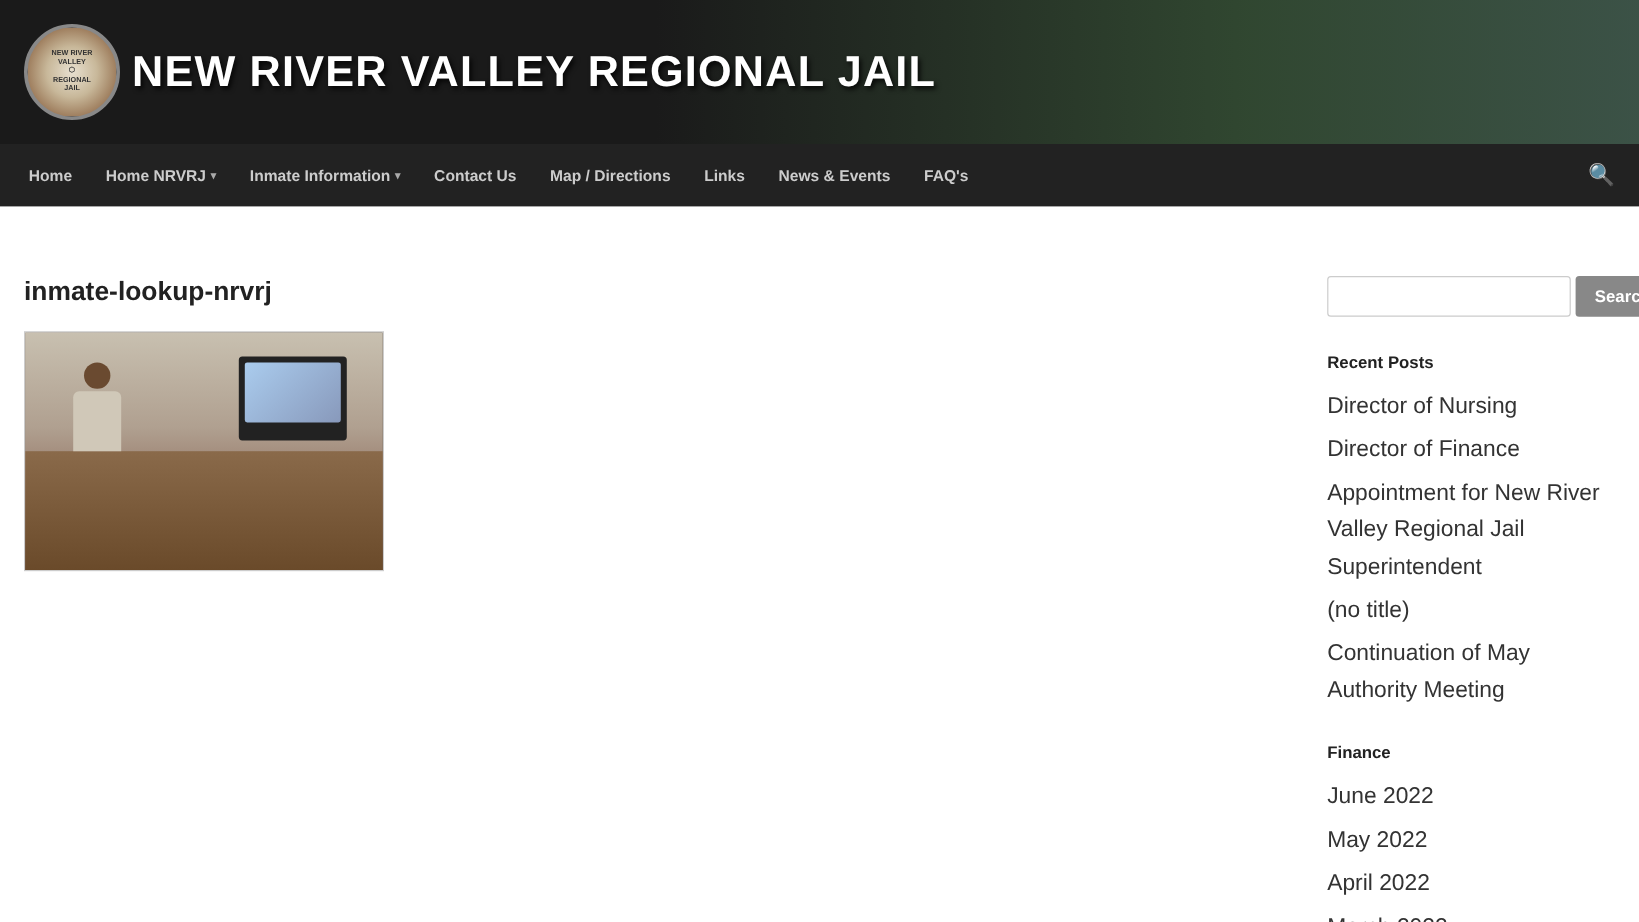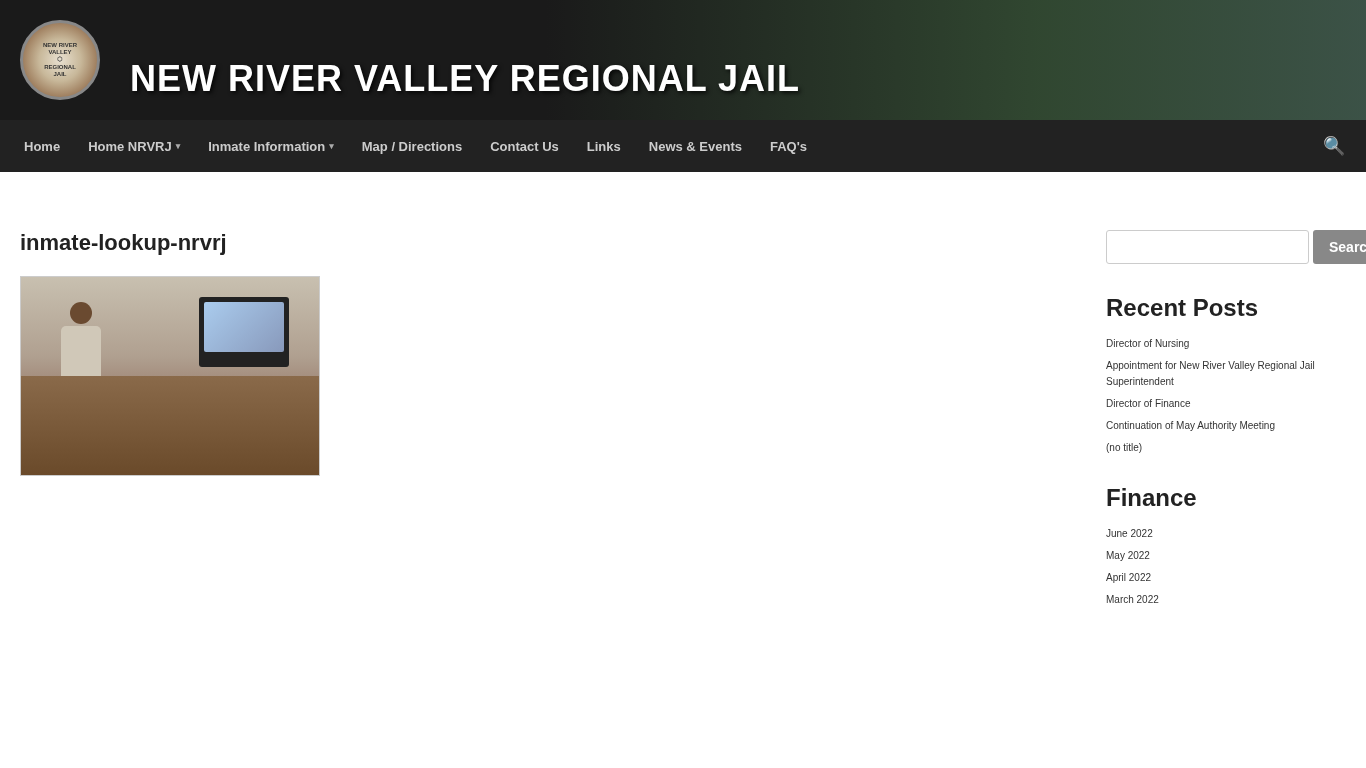--- a/index.html
+++ b/index.html
@@ -19,23 +19,23 @@
       right: 0; top: 0;
       width: 60%;
       height: 100%;
       background: linear-gradient(to right, #1a1a1a 0%, #2a3a2a 30%, #3a5a3a 60%, #4a6a5a 100%);
       opacity: 0.7;
     }
     .header-content {
       position: relative;
       z-index: 2;
       display: flex;
-      align-items: flex-end;
+      align-items: center;
       padding: 0 20px;
-      gap: 30px;
+      gap: 10px;
     }
     .logo-badge {
       width: 80px;
       height: 80px;
       border-radius: 50%;
       background: radial-gradient(circle, #e8e0d0 0%, #c8b89a 40%, #a08060 70%, #806040 100%);
       display: flex;
       flex-direction: column;
       align-items: center;
       justify-content: center;
@@ -222,30 +222,30 @@
       cursor: pointer;
       font-size: 14px;
       font-weight: 600;
     }
 
     
     .sidebar-section {
       margin-bottom: 28px;
     }
     .sidebar-section-title {
-      font-size: 24px;
+      font-size: 14px;
       font-weight: 700;
       color: #222;
       margin-bottom: 14px;
     }
     .sidebar-link {
       display: block;
       color: #333;
       text-decoration: none;
-      font-size: 10px;
+      font-size: 19px;
       line-height: 1.6;
       margin-bottom: 6px;
       cursor: pointer;
     }
   </style>
 </head>
 <body>
 
 <header class="site-header">
   <div class="header-bg"></div>
@@ -274,24 +274,24 @@
         <span class="nav-chevron">▾</span>
       </a>
     </li>
     <li class="nav-item">
       <a class="nav-link">
         <span>Inmate Information</span>
         <span class="nav-chevron">▾</span>
       </a>
     </li>
     <li class="nav-item">
+      <a class="nav-link">Contact Us</a>
+    </li>
+    <li class="nav-item">
       <a class="nav-link">Map / Directions</a>
-    </li>
-    <li class="nav-item">
-      <a class="nav-link">Contact Us</a>
     </li>
     <li class="nav-item">
       <a class="nav-link">Links</a>
     </li>
     <li class="nav-item">
       <a class="nav-link">News &amp; Events</a>
     </li>
     <li class="nav-item">
       <a class="nav-link">FAQ's</a>
     </li>
@@ -324,24 +324,24 @@
     <div class="search-widget">
       <div class="search-form">
         <input class="search-input" type="text" placeholder="" style="">
         <button class="search-button">Search</button>
       </div>
     </div>
 
     <div class="sidebar-section">
       <h3 class="sidebar-section-title">Recent Posts</h3>
       <a class="sidebar-link">Director of Nursing</a>
+      <a class="sidebar-link">Director of Finance</a>
       <a class="sidebar-link">Appointment for New River Valley Regional Jail Superintendent</a>
-      <a class="sidebar-link">Director of Finance</a>
+      <a class="sidebar-link">(no title)</a>
       <a class="sidebar-link">Continuation of May Authority Meeting</a>
-      <a class="sidebar-link">(no title)</a>
     </div>
 
     <div class="sidebar-section">
       <h3 class="sidebar-section-title">Finance</h3>
       <a class="sidebar-link">June 2022</a>
       <a class="sidebar-link">May 2022</a>
       <a class="sidebar-link">April 2022</a>
       <a class="sidebar-link">March 2022</a>
     </div>
 

